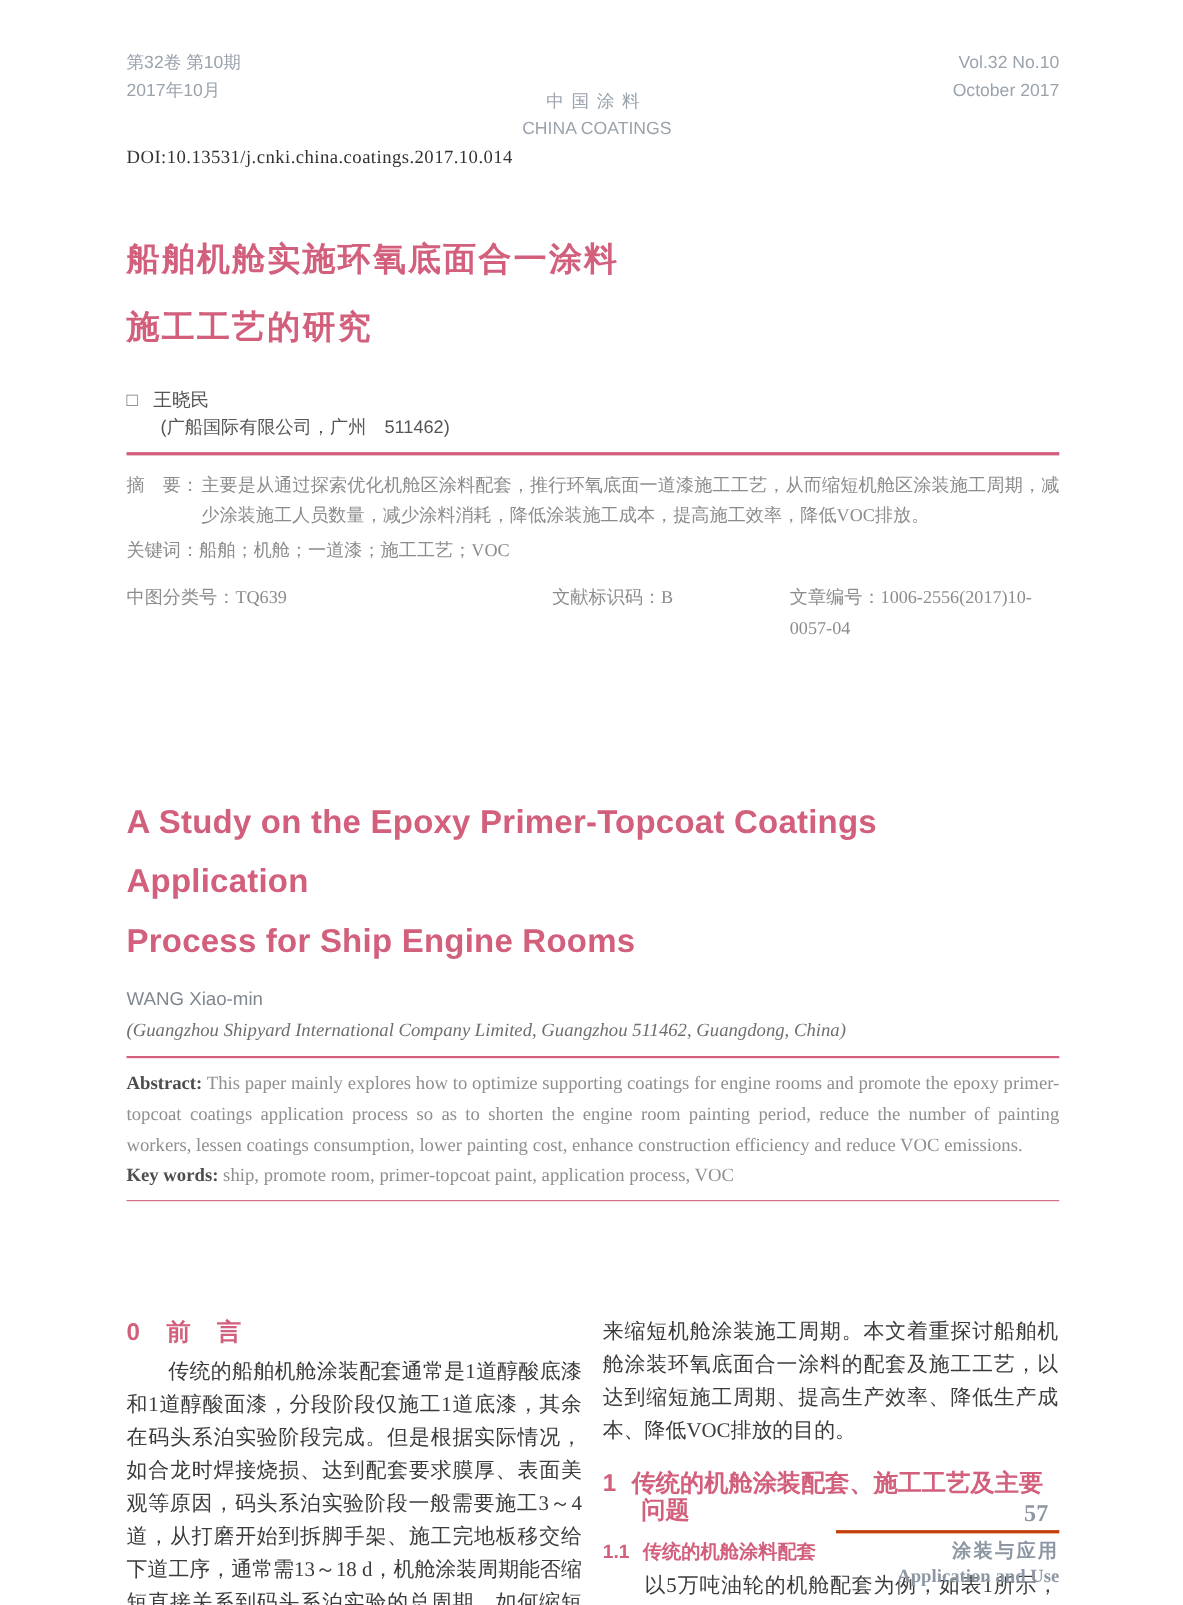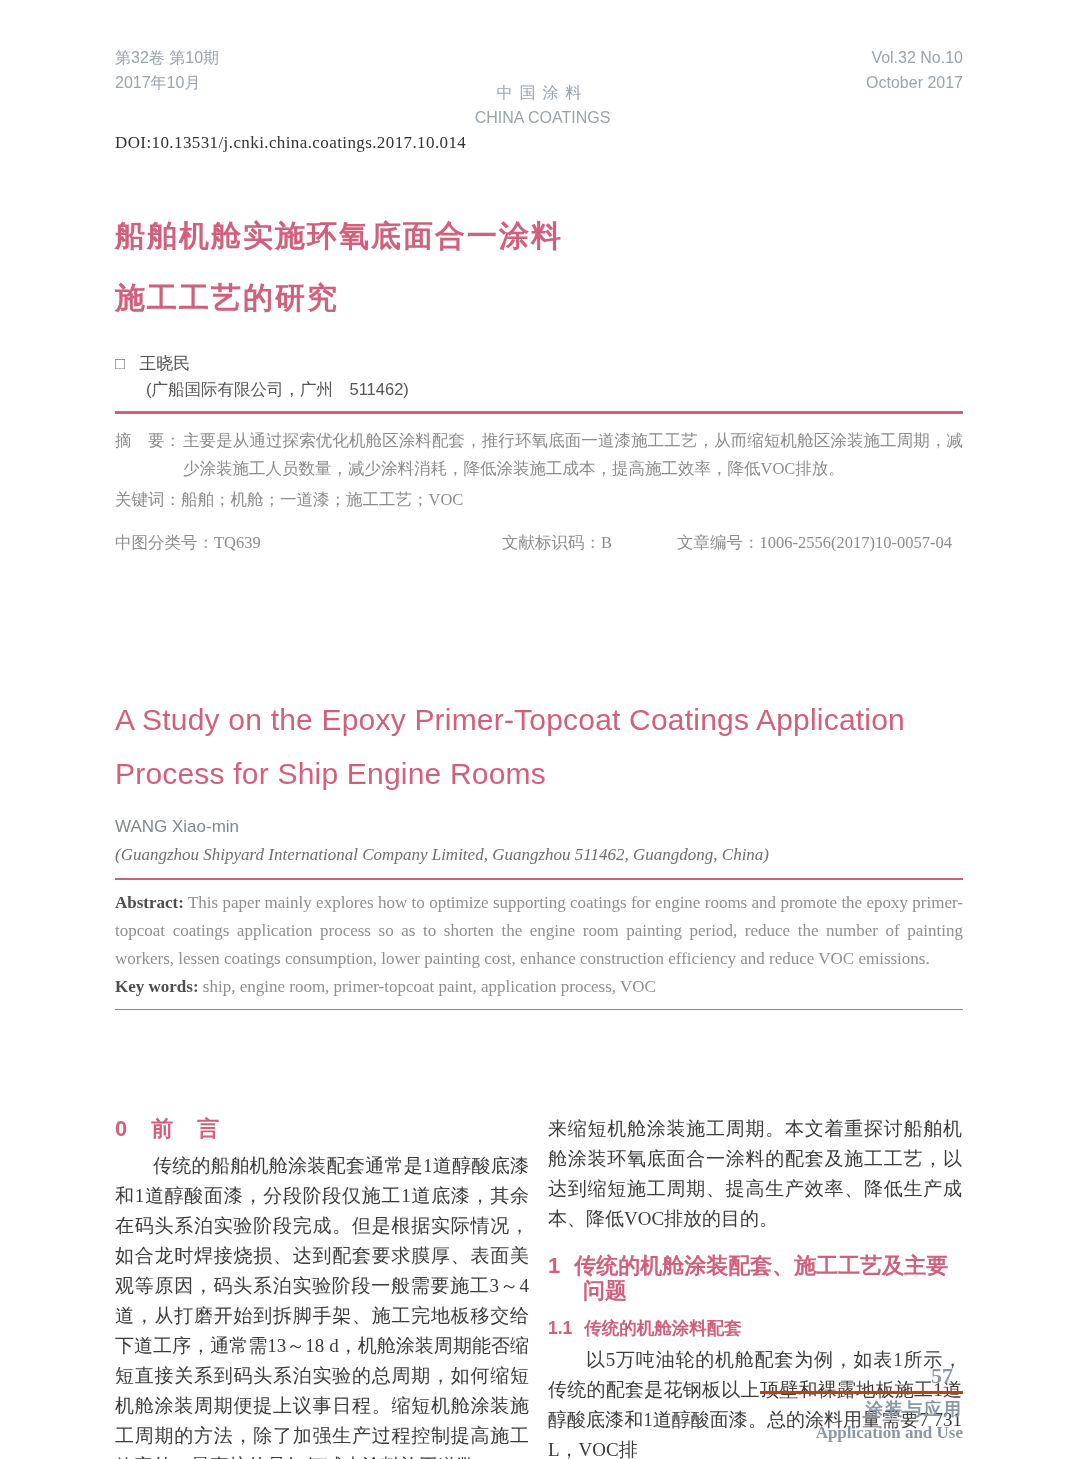--- a/index.html
+++ b/index.html
@@ -25,24 +25,24 @@
   .rule-thick{height:3px;background:#d2607d;margin-top:9px;}
 
   
   .abs-cn{margin-top:13px;color:#8c8c8c;font-size:16.5px;line-height:28px;}
   .abs-cn .hang{position:relative;padding-left:68px;text-align:justify;}
   .abs-cn .hang .lbl{position:absolute;left:0;top:0;}
   .kw-cn{margin-top:3px;}
   .clc-row{display:flex;margin-top:15px;}
   .clc-row .s1{width:322px;}
   .clc-row .s2{width:240px;text-align:center;}
-  .clc-row .s3{flex:1;}
+  .clc-row .s3{flex:1;margin-left:41px;}
 
   
-  .title-en{margin-top:136px;color:#d2607d;font-weight:normal;font-size:30px;line-height:54px;font-family:"Liberation Sans",sans-serif;letter-spacing:.2px;}
+  .title-en{margin-top:136px;color:#d2607d;font-weight:bold;font-size:30px;line-height:54px;font-family:"Liberation Sans",sans-serif;letter-spacing:.2px;}
   .author-en{margin-top:14px;color:#80888f;font-size:17px;line-height:24px;font-family:"Liberation Sans",sans-serif;}
   .affil-en{margin-top:4px;color:#6e6e6e;font-size:17px;line-height:24px;font-style:italic;}
   .rule-med{height:2px;background:#d2607d;margin-top:11px;}
 
   
   .abs-en{margin-top:9px;color:#8f8f8f;font-size:17px;line-height:28px;text-align:justify;}
   .abs-en .lbl{font-weight:bold;color:#4d4d4d;}
   .kw-en{text-align:left;}
   .rule-thin{height:1px;background:#d2607d;margin-top:8px;}
 
@@ -122,21 +122,21 @@
 
   <div class="rule-med"></div>
 
   <div class="abs-en">
     <div>
       <span class="lbl">Abstract:</span>
       <span>This paper mainly explores how to optimize supporting coatings for engine rooms and promote the epoxy primer-topcoat coatings application process so as to shorten the engine room painting period, reduce the number of painting workers, lessen coatings consumption, lower painting cost, enhance construction efficiency and reduce VOC emissions.</span>
     </div>
     <div class="kw-en">
       <span class="lbl">Key words:</span>
-      <span>ship, engine room, primer-topcoat paint, application process, VOC</span>
+      <span>ship, promote room, primer-topcoat paint, application process, VOC</span>
     </div>
   </div>
 
   <div class="rule-thin"></div>
 
   <div class="cols">
     <div class="col">
       <div class="h-sec h-sec0">
         <span>0</span>　<span>前　言</span>
       </div>

